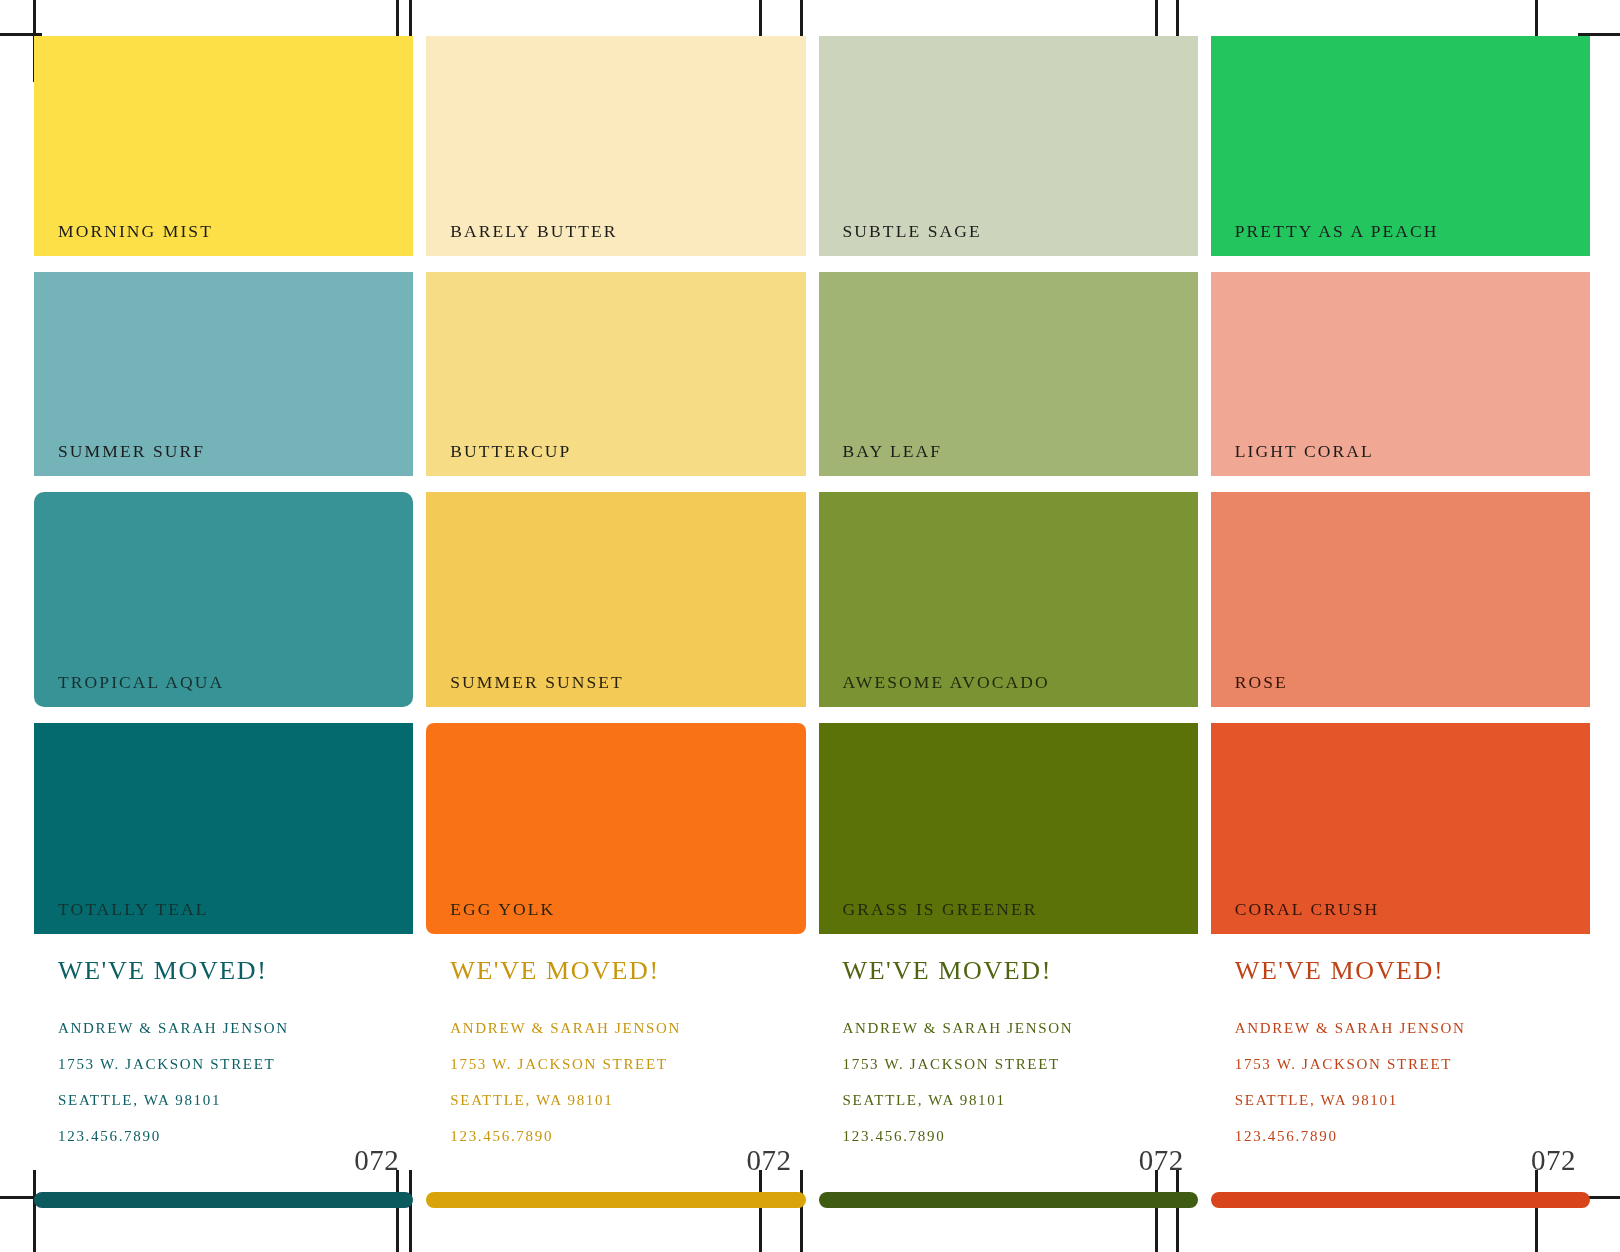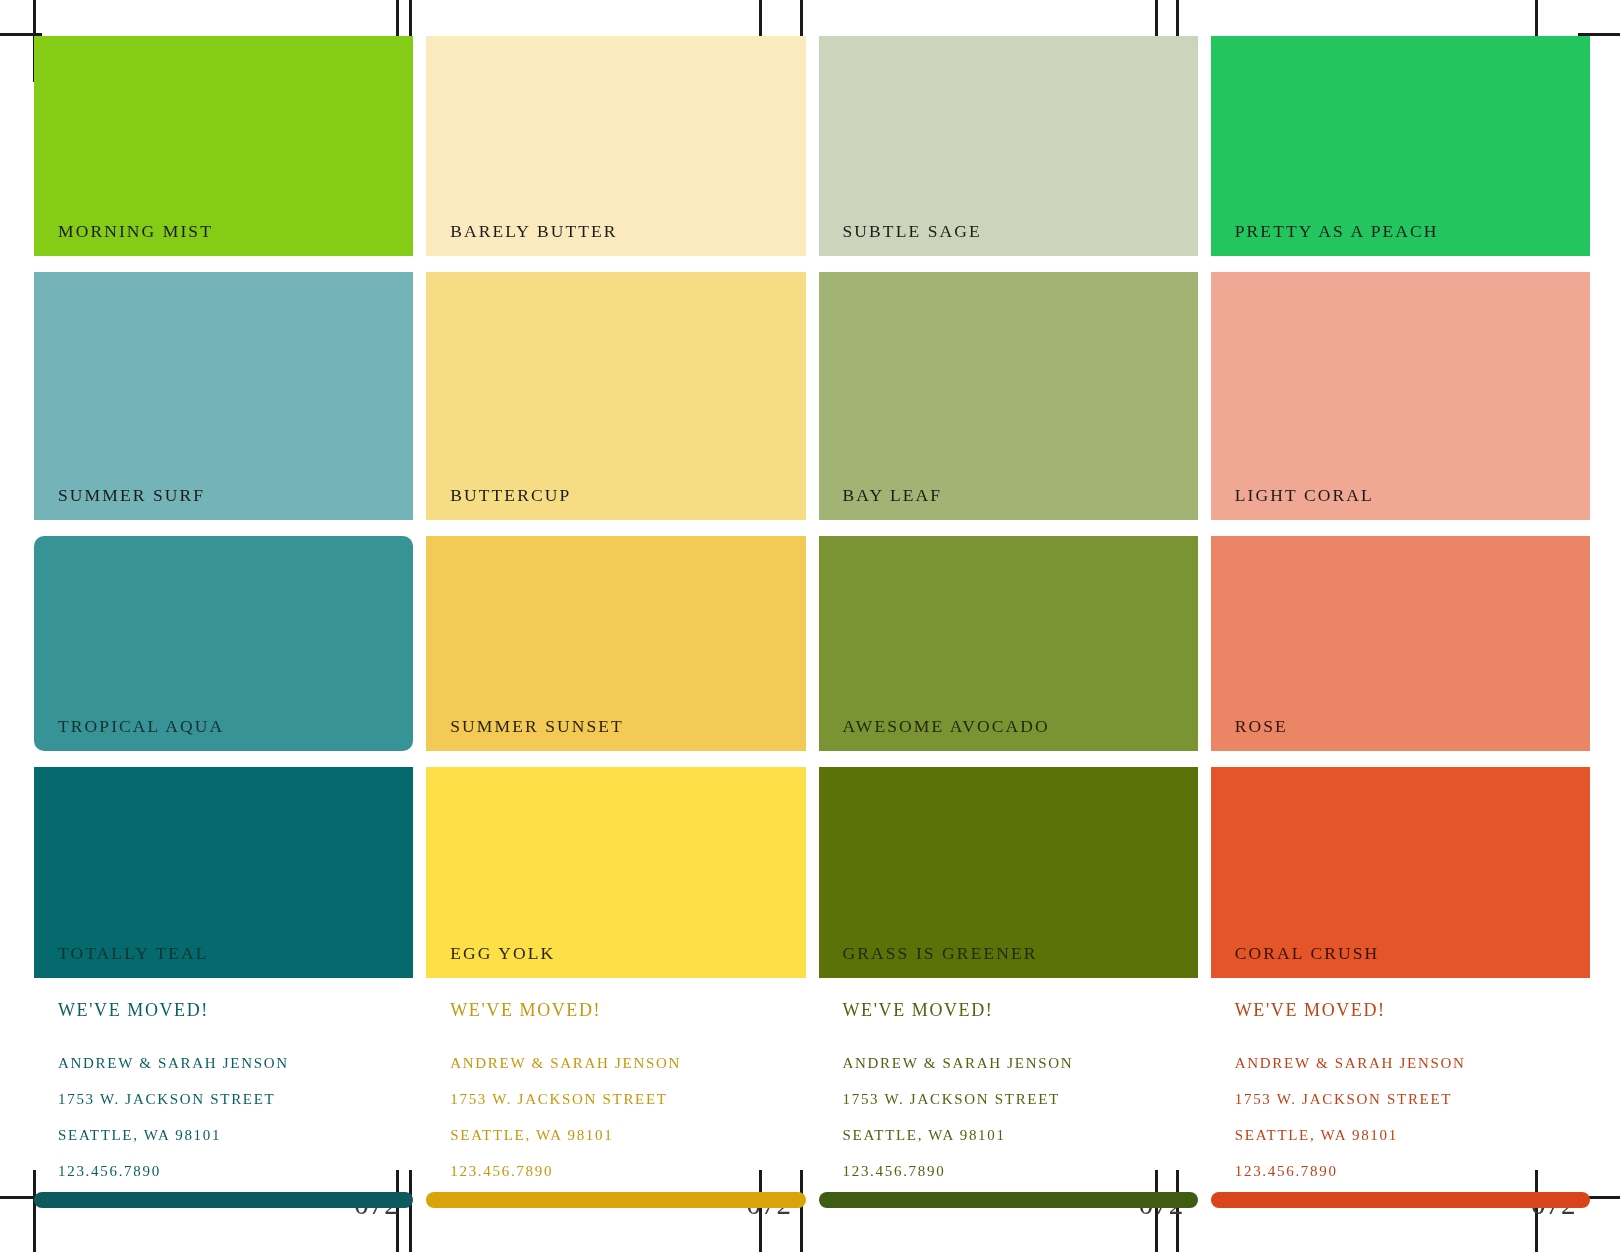--- a/index.html
+++ b/index.html
@@ -25,42 +25,42 @@
     display:grid;
     grid-template-columns:repeat(4,1fr);
     column-gap:13px;
   }
   .column{display:flex;flex-direction:column;}
   .swatch{
     position:relative;
     margin-bottom:16px;
   }
   .swatch.r1{height:220px;}
-  .swatch.r2{height:248px;}
+  .swatch.r2{height:204px;}
   .swatch.r3{height:215px;}
   .swatch.r4{height:211px;margin-bottom:0;}
   .swatch-label{
     position:absolute;
     left:24px;bottom:14px;
     font-size:17.5px;
     letter-spacing:2.1px;
     text-transform:uppercase;
     white-space:nowrap;
     font-family:"Liberation Serif","DejaVu Serif",serif;
   }
 
   
   .card{
     margin-top:22px;
     padding:0 24px 0 24px;
     position:relative;
     height:215px;
   }
   .card-head{
-    font-size:18px;
+    font-size:26px;
     letter-spacing:1.6px;
     text-transform:uppercase;
     margin-bottom:24px;
     white-space:nowrap;
   }
   .card-line{
     font-size:15px;
     letter-spacing:1.7px;
     text-transform:uppercase;
     line-height:36px;
@@ -110,21 +110,21 @@
   <div class="crop v" style="left:409px;top:1170px;"></div>
   <div class="crop v" style="left:759px;top:1170px;"></div>
   <div class="crop v" style="left:800px;top:1170px;"></div>
   <div class="crop v" style="left:1155px;top:1170px;"></div>
   <div class="crop v" style="left:1176px;top:1170px;"></div>
   <div class="crop v" style="left:1535px;top:1170px;"></div>
 
   <div class="grid">
 
     <div class="column">
-      <div class="swatch r1" style="background: #84cc16; padding-left: 8px;">
+      <div class="swatch r1" style="background: #fde047; padding-left: 8px;">
         <span class="swatch-label" style="color: rgb(28, 28, 28);">MORNING MIST</span>
       </div>
       <div class="swatch r2" style="background: rgb(116, 179, 184);">
         <span class="swatch-label" style="color: rgb(28, 28, 28);">SUMMER SURF</span>
       </div>
       <div class="swatch r3" style="background: rgb(56, 147, 151); border-radius: 10px;">
         <span class="swatch-label" style="color: rgb(20, 49, 47);">TROPICAL AQUA</span>
       </div>
       <div class="swatch r4" style="background: rgb(4, 106, 109);">
         <span class="swatch-label" style="color: rgb(20, 49, 47);">TOTALLY TEAL</span>
@@ -142,21 +142,21 @@
     <div class="column">
       <div class="swatch r1" style="background: rgb(251, 234, 189);">
         <span class="swatch-label" style="color: rgb(28, 28, 28);">BARELY BUTTER</span>
       </div>
       <div class="swatch r2" style="background: rgb(246, 220, 133);">
         <span class="swatch-label" style="color: rgb(28, 28, 28);">BUTTERCUP</span>
       </div>
       <div class="swatch r3" style="background: rgb(243, 202, 85);">
         <span class="swatch-label" style="color: rgb(43, 35, 16);">SUMMER SUNSET</span>
       </div>
-      <div class="swatch r4" style="background: #fde047;">
+      <div class="swatch r4" style="background: #f97316; border-radius: 8px;">
         <span class="swatch-label" style="color: rgb(43, 35, 16);">EGG YOLK</span>
       </div>
       <div class="card" style="color: rgb(200, 150, 12);">
         <div class="card-head">WE'VE MOVED!</div>
         <div class="card-line">ANDREW &amp; SARAH JENSON</div>
         <div class="card-line">1753 W. JACKSON STREET</div>
         <div class="card-line">SEATTLE, WA 98101</div>
         <div class="card-line">123.456.7890</div>
         <div class="page-num">072</div>
       </div>

